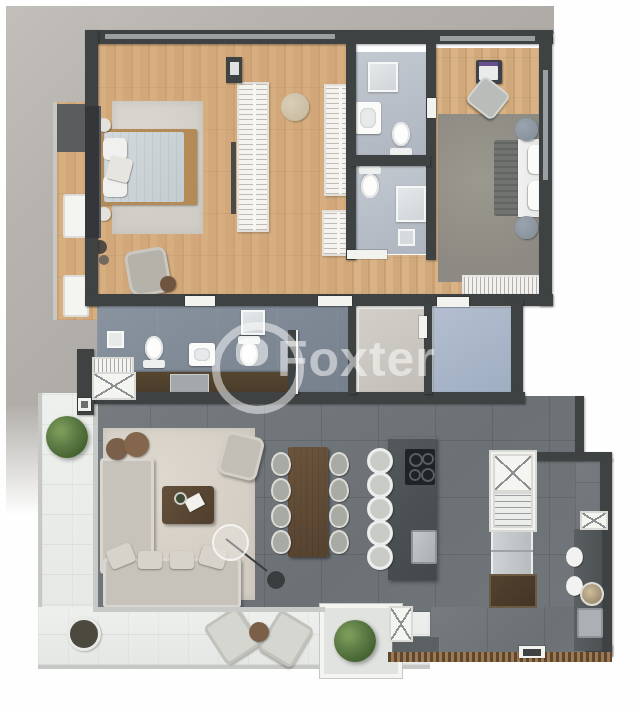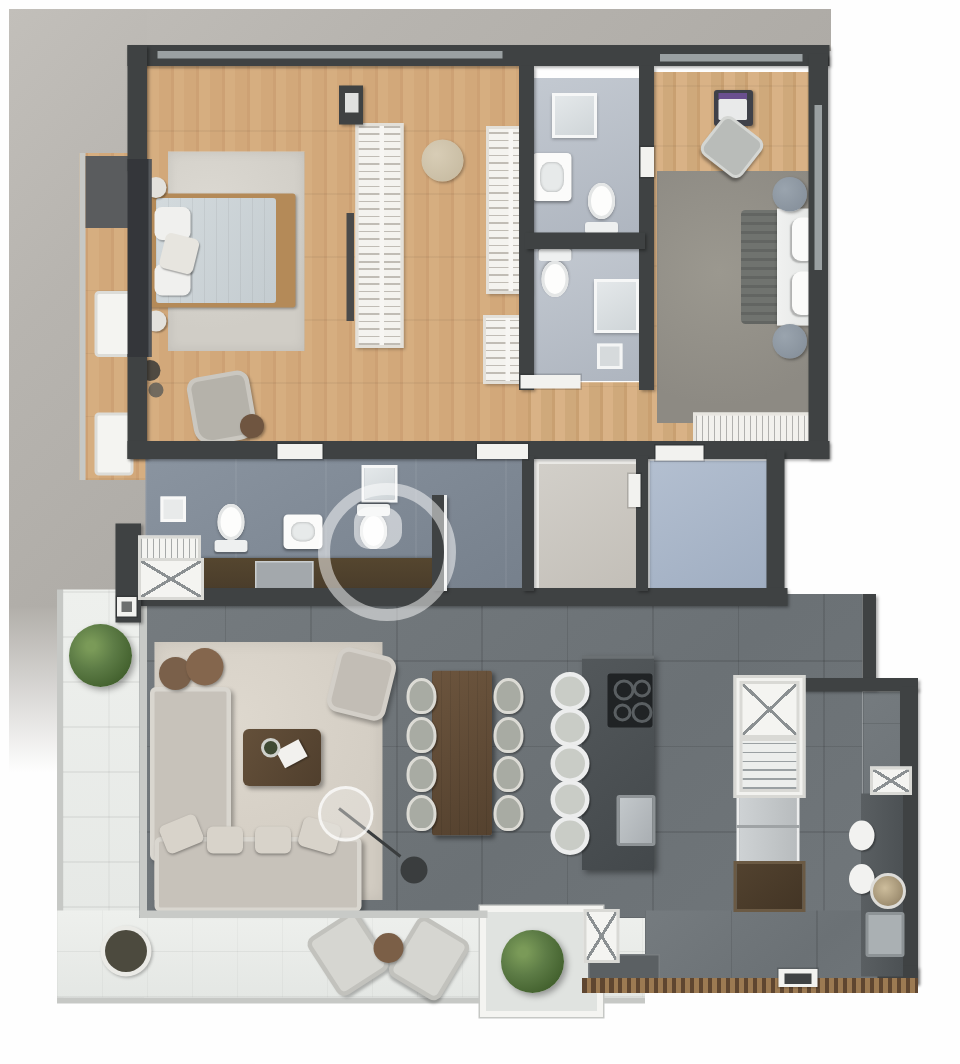--- a/index.html
+++ b/index.html
@@ -278,14 +278,15 @@
   <div class="abs" style="left:266px;top:616px;width:34px;height:40px;background:#d6d6d1;border:3px solid #c2c2bd;border-radius:6px;transform:rotate(31deg);box-shadow:1px 2px 2px rgba(0,0,0,.25);z-index:9;"></div>
   <div class="abs circle" style="left:249px;top:622px;width:20px;height:20px;background:#7b5f47;box-shadow:1px 1px 2px rgba(0,0,0,.3);z-index:10;"></div>
   <div class="abs" style="left:320px;top:604px;width:74px;height:66px;background:#e0e3e0;border:4px solid #f4f4f1;box-shadow:0 0 0 1px #c6c8c5;z-index:8;"></div>
   <div class="abs plant" style="left:334px;top:620px;width:42px;height:42px;"></div>
   <div class="abs" style="left:388px;top:652px;width:224px;height:10px;z-index:21;background:repeating-linear-gradient(90deg,#5f4630 0 3px,#9c7a52 3px 6px);"></div>
   <div class="abs xbox" style="left:389px;top:606px;width:20px;height:32px;"></div>
   <div class="abs" style="left:392px;top:636px;width:46px;height:20px;background:#5b6063;border:1px solid #787d80;z-index:10;"></div>
 
   <div class="abs wm wm-ring" style="left:212px;top:322px;width:76px;height:76px;"></div>
   <div class="abs wm wm-glyph" style="left:236px;top:338px;width:32px;height:28px;"></div>
+  <div class="abs wm wm-text" style="left:277px;top:334px;">Foxter</div>
 
 </div>
 
 </body></html>

